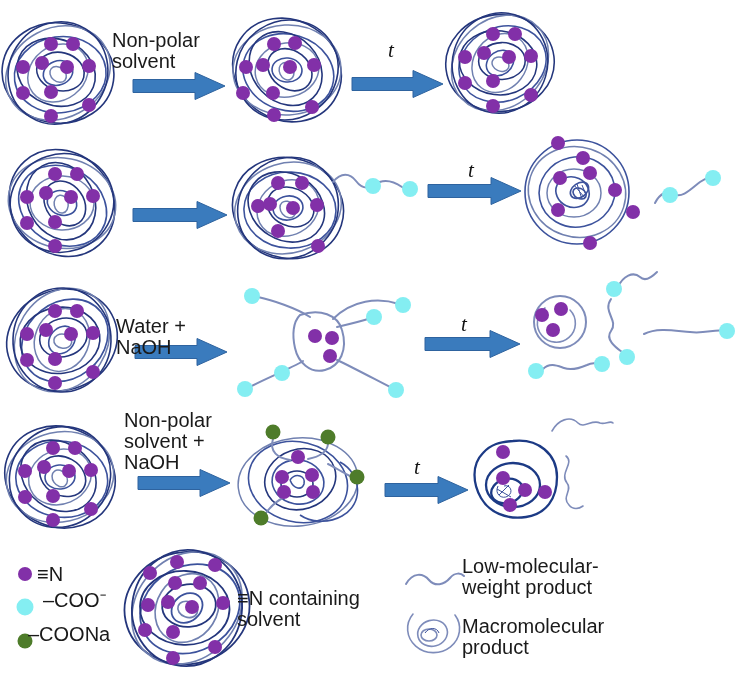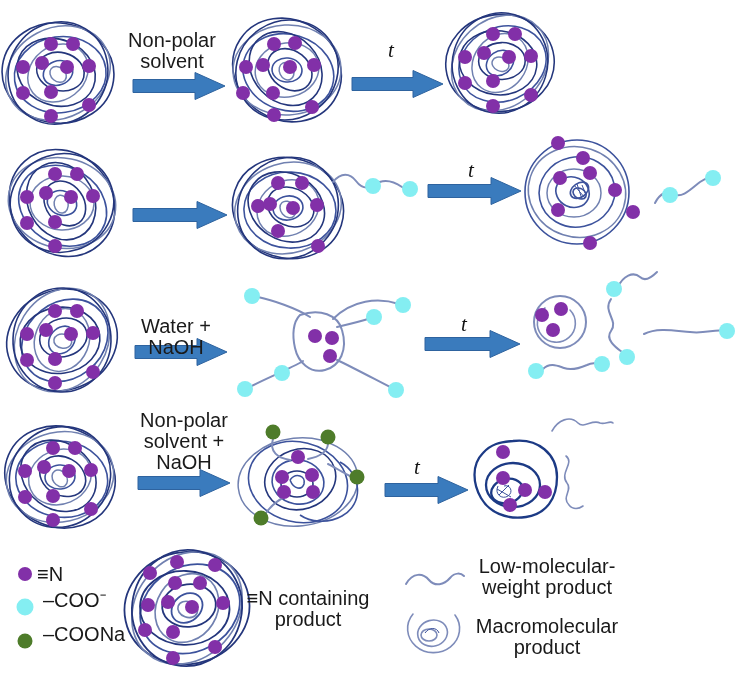--- a/index.html
+++ b/index.html
@@ -1,20 +1,20 @@
 <!DOCTYPE html>
 <html style="--purple: #8230a8; --cyan: #84eef2; --green: #4e7c2a; --arrow_blue: #3a7bbd; --coil_dark: #24367c; --coil_mid: #3c529c; --coil_light: #7080b0; --coil_darkest: #1c3a85; --chain: #7e8cba;"><head>
 <meta charset="utf-8">
 <style>
   html,body{margin:0;padding:0;background:#ffffff;}
   .stage{position:relative;width:741px;height:676px;background:#ffffff;overflow:hidden;
          font-family:"Liberation Sans",sans-serif;}
   .stage svg{position:absolute;left:0;top:0;}
   .lbl{position:absolute;font:20px/21px "Liberation Sans",sans-serif;color:#1a1a1a;
-       text-align:center;white-space:pre-line;}
+       white-space:pre-line;}
   .lbl.left{text-align:left;}
   .t-lbl{position:absolute;font:italic 21px/21px "Liberation Serif",serif;color:#111;}
   
   .cd{fill:none;stroke:var(--coil_dark,#24367c);stroke-width:1.6;}
   .cm{fill:none;stroke:var(--coil_mid,#3c529c);stroke-width:1.6;}
   .cl{fill:none;stroke:var(--coil_light,#7080b0);stroke-width:1.5;}
   .dark{fill:none;stroke:var(--coil_darkest,#1c3a85);stroke-width:2.3;}
   .chain{fill:none;stroke:var(--chain,#7e8cba);stroke-width:2;stroke-linecap:round;}
   .chain-thin{stroke-width:1.6;}
   .dotP{fill:var(--purple,#8230a8);}
@@ -281,20 +281,20 @@
 NaOH</div>
   <div class="t-lbl" style="left:461px;top:314px">t</div>
 
   <div class="lbl" style="left:124px;top:410px;width:120px">Non-polar
 solvent +
 NaOH</div>
   <div class="t-lbl" style="left:414px;top:457px">t</div>
 
   <div class="lbl left" style="left:37px;top:564px">≡N</div>
   <div class="lbl left" style="left:43px;top:590px">–COO⁻</div>
-  <div class="lbl left" style="left:43px;top:624px">–COONa</div>
+  <div class="lbl left" style="left:28px;top:624px">–COONa</div>
   <div class="lbl" style="left:237px;top:588px;width:142px">≡N containing
-product</div>
+solvent</div>
   <div class="lbl" style="left:462px;top:616px;width:170px">Macromolecular
 product</div>
   <div class="lbl" style="left:462px;top:556px;width:170px">Low-molecular-
 weight product</div>
 </div>
 
 </body></html>

